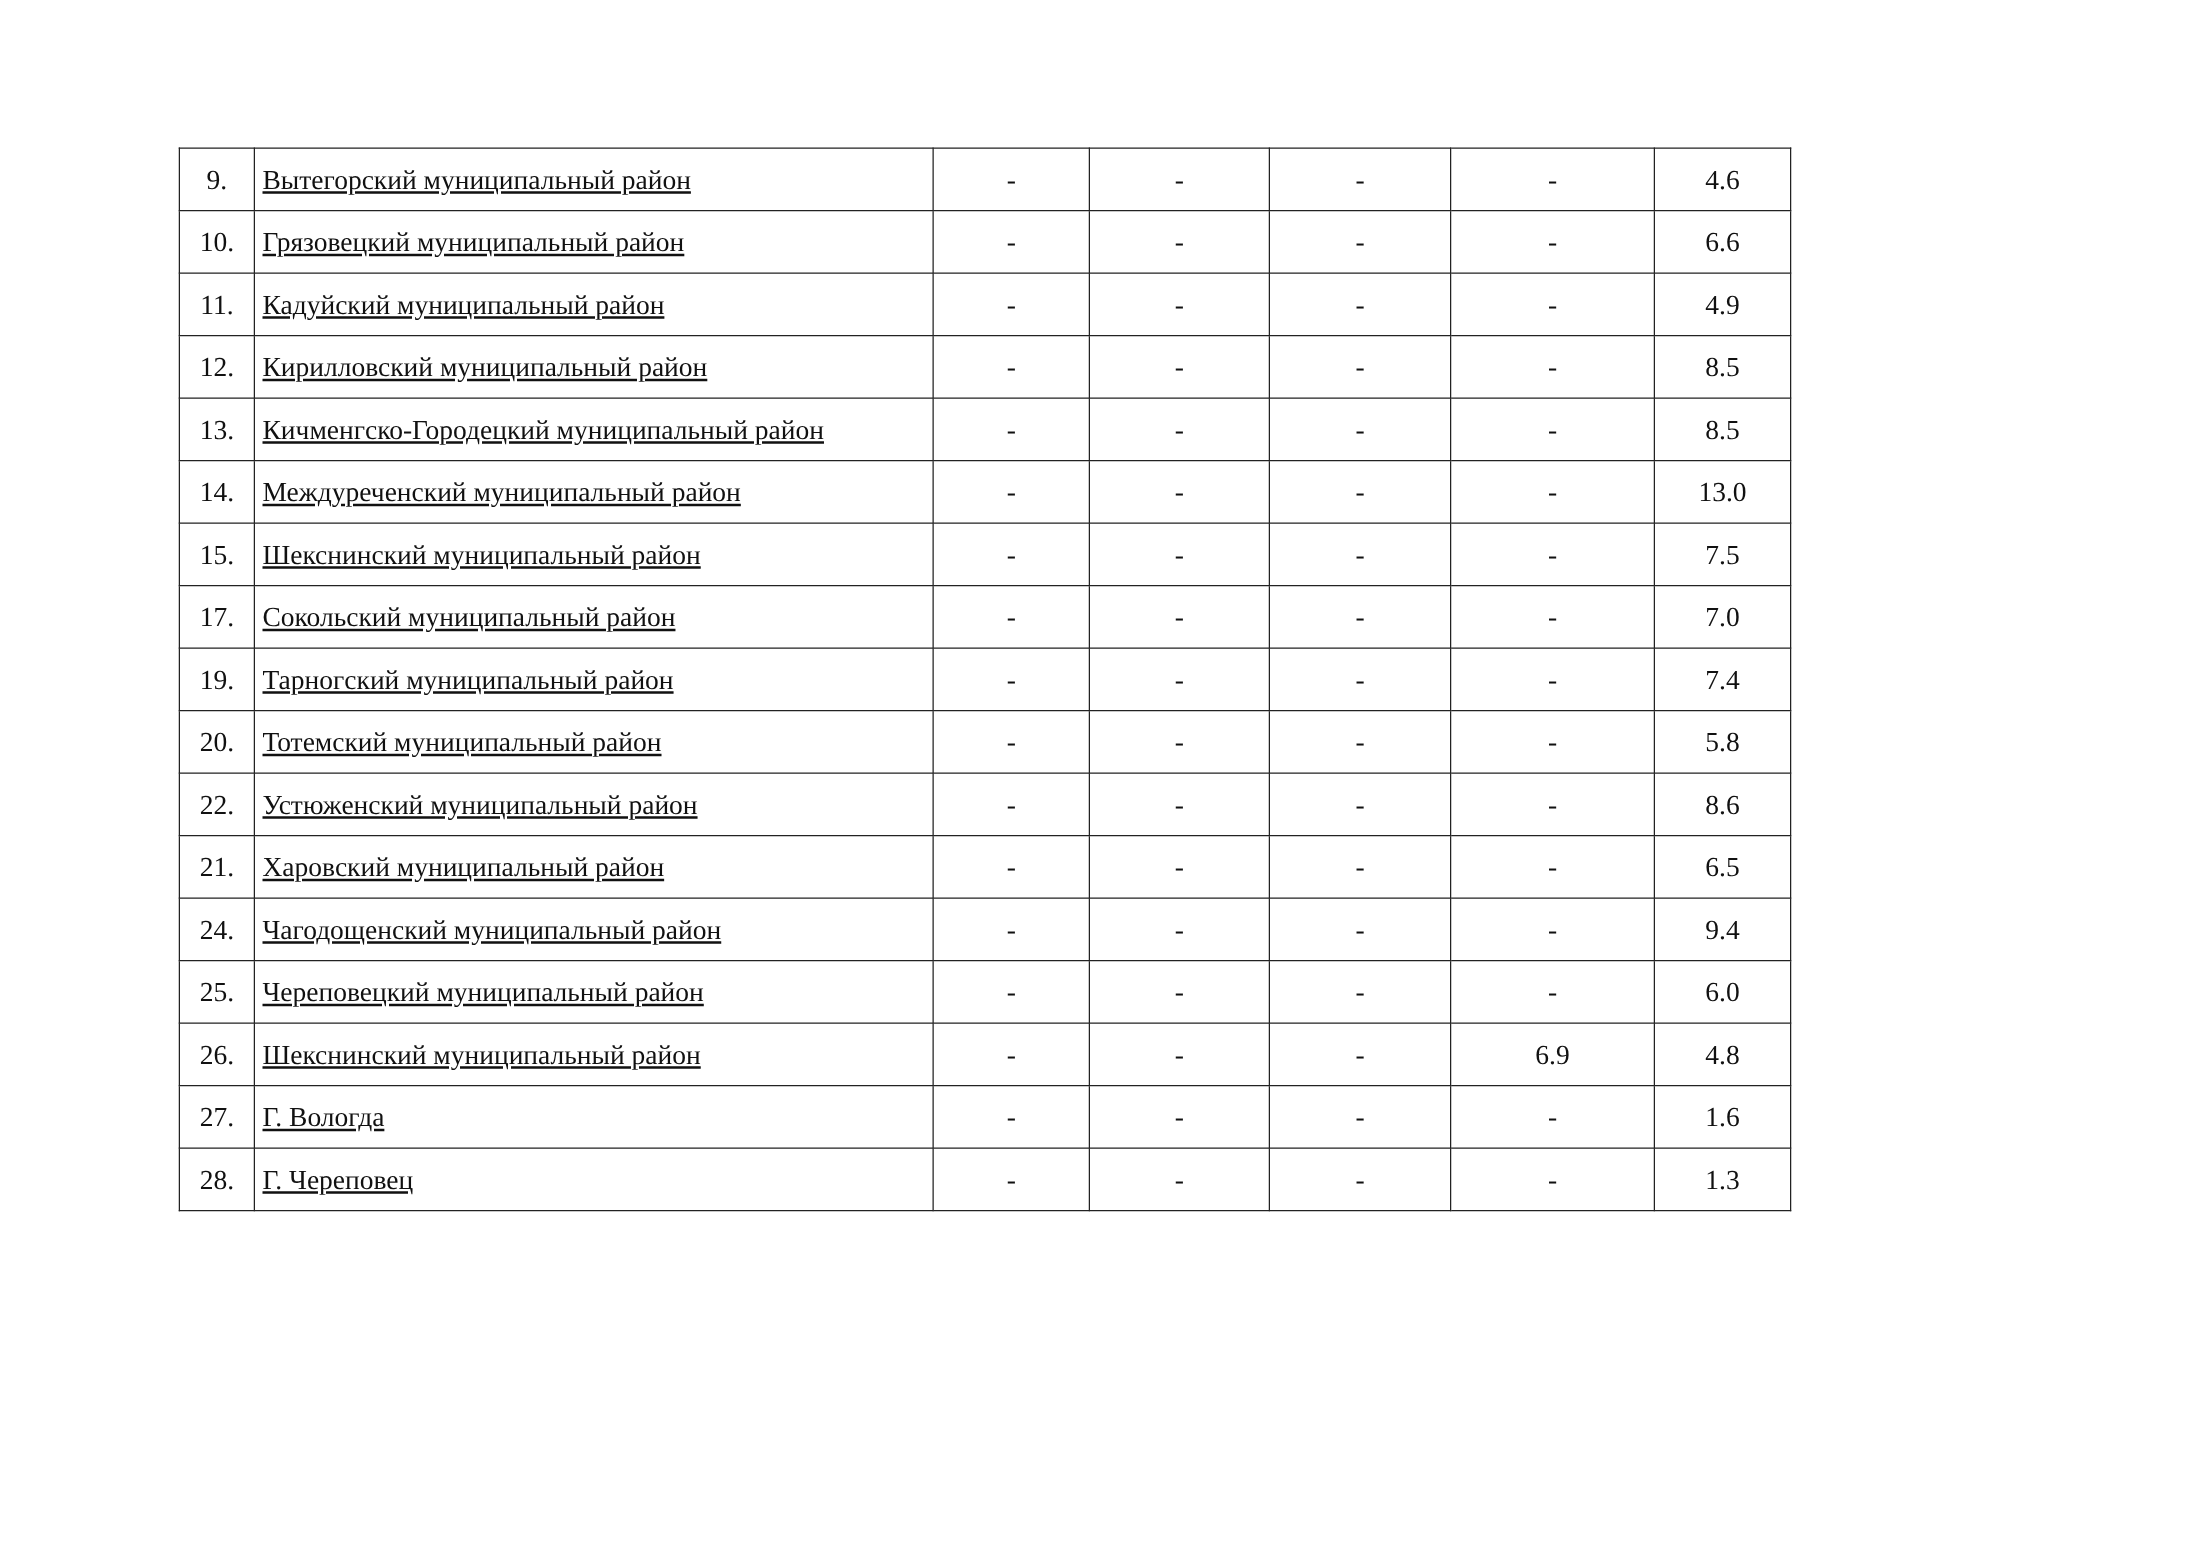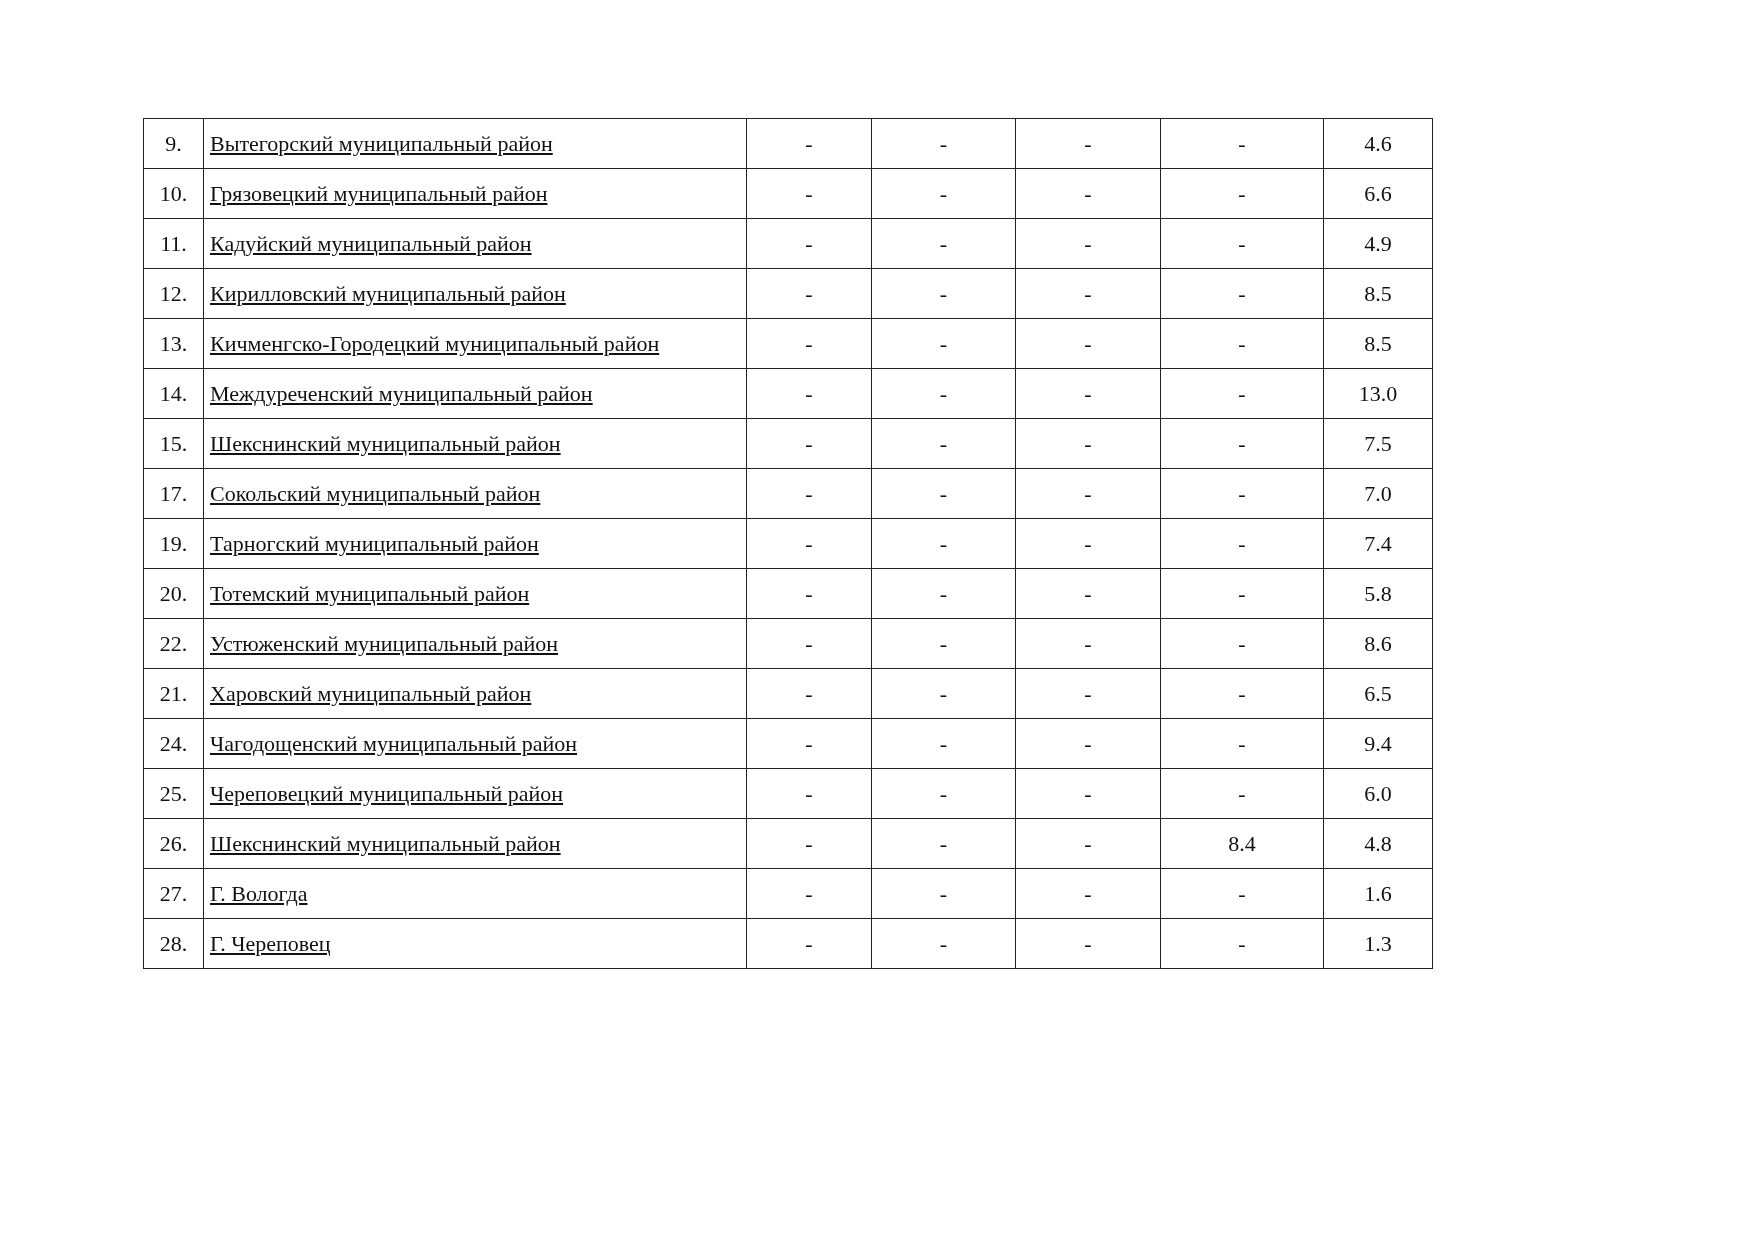--- a/index.html
+++ b/index.html
@@ -152,21 +152,21 @@
     <td class="val">-</td>
     <td class="val">-</td>
     <td class="val">6.0</td>
   </tr>
       <tr>
     <td class="num">26.</td>
     <td class="name">Шекснинский муниципальный район</td>
     <td class="val">-</td>
     <td class="val">-</td>
     <td class="val">-</td>
-    <td class="val">8.4</td>
+    <td class="val">6.9</td>
     <td class="val">4.8</td>
   </tr>
       <tr>
     <td class="num">27.</td>
     <td class="name">Г. Вологда</td>
     <td class="val">-</td>
     <td class="val">-</td>
     <td class="val">-</td>
     <td class="val">-</td>
     <td class="val">1.6</td>

